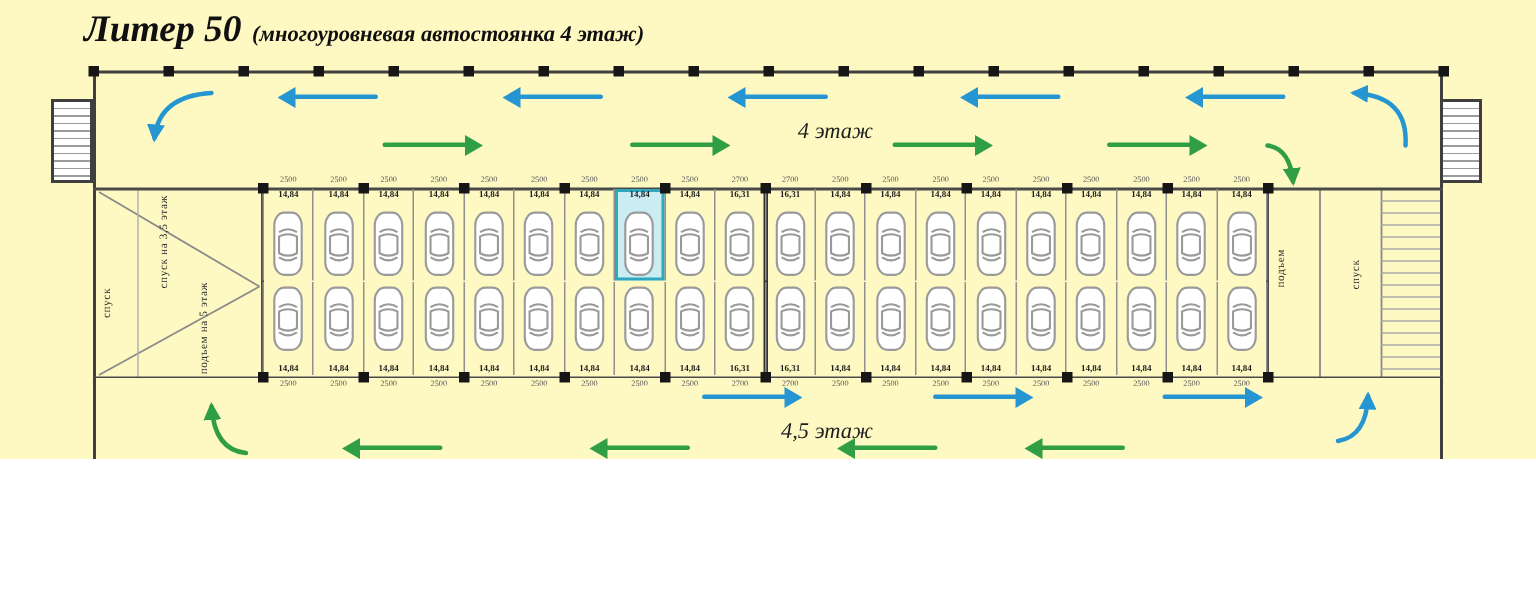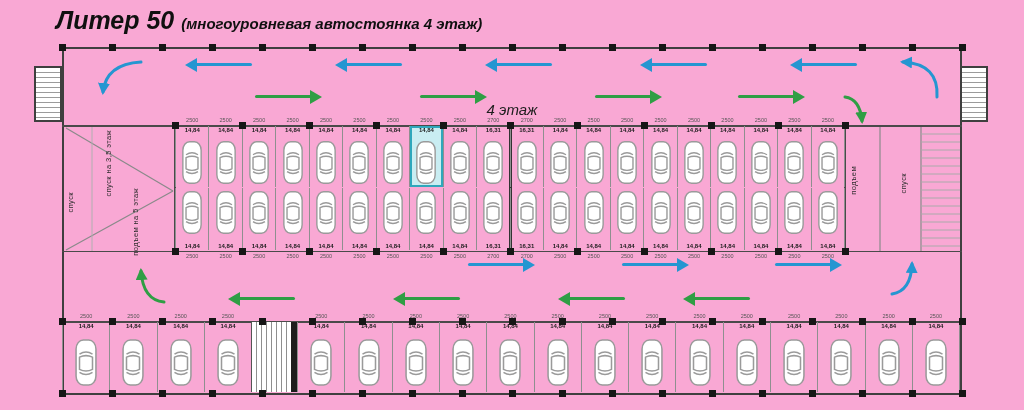--- a/index.html
+++ b/index.html
@@ -1,38 +1,38 @@
 <!DOCTYPE html>
 <html><head>
 <meta charset="utf-8">
 <style>
   html,body{margin:0;padding:0;background:#fff;}
-  .canvas{position:relative;width:1024px;height:410px;background:#f9a8d4;overflow:hidden;
-          font-family:Liberation Sans, sans-serif;color:#222;}
+  .canvas{position:relative;width:1024px;height:306px;background:#fef9c3;overflow:hidden;
+          font-family:Liberation Serif, serif;color:#222;}
 
   
   .title{position:absolute;left:56px;top:6px;display:flex;align-items:baseline;gap:7px;white-space:nowrap;}
   .t-main{font-size:25px;font-style:italic;font-weight:600;color:#101010;}
   .t-sub{font-size:15px;font-style:italic;font-weight:600;color:#101010;}
 
   
   .outer-wall{position:absolute;left:62px;top:47px;width:900px;height:348px;
               border:2px solid #3f3f3f;box-sizing:border-box;}
   .stair-wing{position:absolute;top:66px;width:28px;height:56px;border:2px solid #3f3f3f;box-sizing:border-box;
               background:repeating-linear-gradient(180deg,#fff 0 4px,#9b9b9b 4px 5px);}
   .wing-left{left:34px;}
   .wing-right{left:960px;}
   .hline{position:absolute;left:62px;width:900px;height:1.5px;background:#4a4a4a;}
   .vline{position:absolute;top:125px;width:1.5px;height:127px;background:#4a4a4a;}
   .divider{position:absolute;left:509px;top:125px;width:2.5px;height:127px;background:#333;}
   .overlay{position:absolute;left:0;top:0;pointer-events:none;}
   .col{position:absolute;width:7px;height:7px;background:#161616;z-index:6;}
 
   
-  .floor-label{position:absolute;width:140px;text-align:center;font-size:15px;font-style:italic;color:#1d1d1d;z-index:5;margin-top:21px;}
+  .floor-label{position:absolute;width:140px;text-align:right;font-size:15px;font-style:italic;color:#1d1d1d;z-index:5;}
   .label-top{left:442px;top:80px;}
   .label-mid{left:442px;top:280px;}
   .vtext{position:absolute;writing-mode:vertical-rl;transform:rotate(180deg);
          font-size:7.5px;color:#2b2b2b;white-space:nowrap;z-index:5;letter-spacing:.4px;}
 
   
   .stall-row{position:absolute;display:flex;z-index:3;}
   .row-a{left:175px;top:126px;width:670px;height:61px;}
   .row-b{left:175px;top:188px;width:670px;height:62px;}
   .row-c{left:62px;top:322px;width:898px;height:70px;}
@@ -109,20 +109,21 @@
     </svg>
 
   <div class="hline" style="top:125px"></div>
   <div class="hline" style="top:250.5px"></div>
   <div class="hline" style="top:321px"></div>
   <div class="vline" style="left:174px"></div>
   <div class="vline" style="left:844px"></div>
   <div class="divider"></div>
 
   <div class="floor-label label-top">4 этаж</div>
+  <div class="floor-label label-mid">4,5 этаж</div>
 
   <div class="vtext" style="left:104px;top:130px">спуск на 3,5 этаж</div>
   <div class="vtext" style="left:66px;top:192px">спуск</div>
   <div class="vtext" style="left:131px;top:188px">подъем на 5 этаж</div>
   <div class="vtext" style="left:849px;top:166px">подъем</div>
   <div class="vtext" style="left:899px;top:173px">спуск</div>
 
   <div id="row-a" class="stall-row row-a">
       <div class="stall">
         <span class="dim">2500</span>

